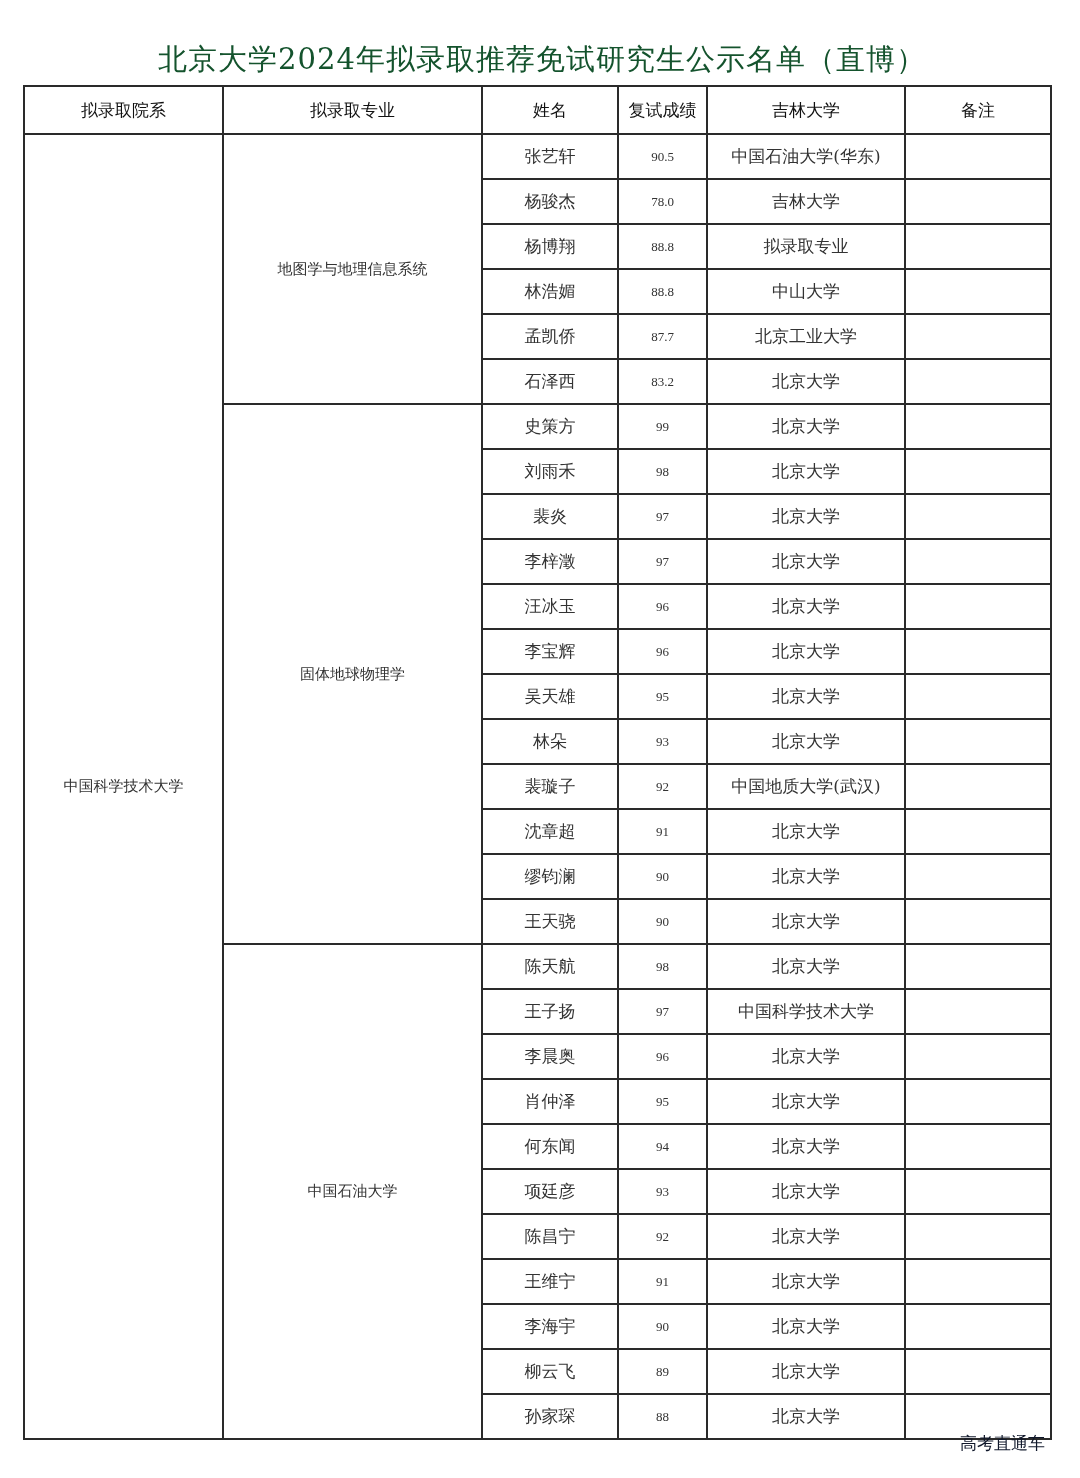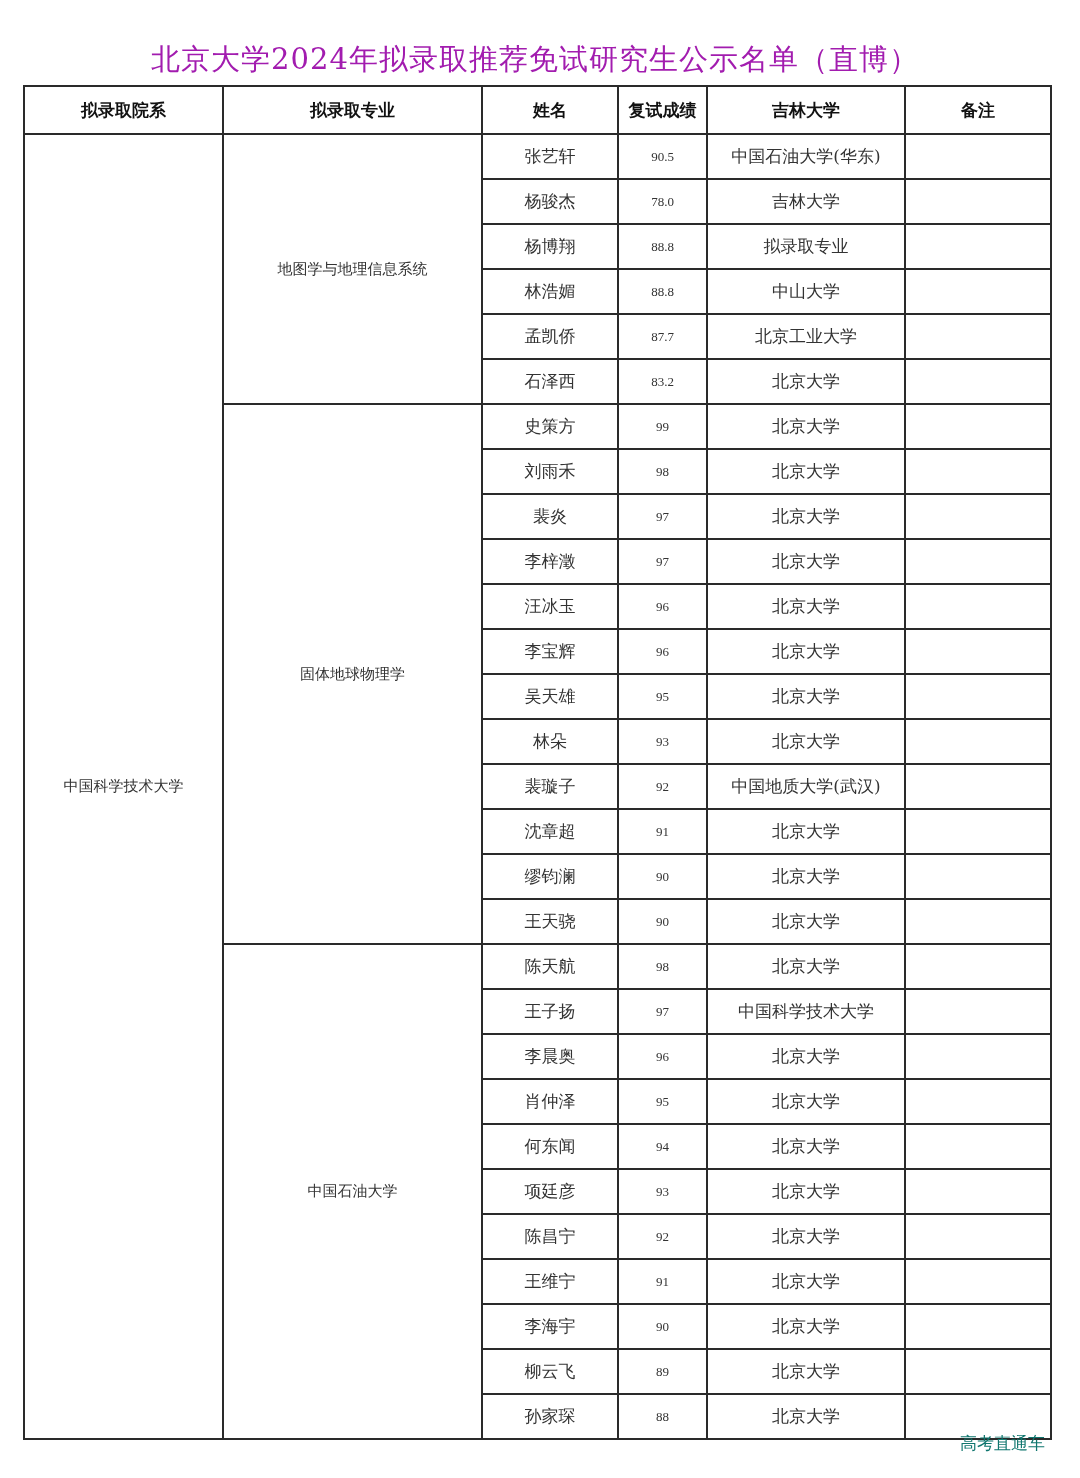--- a/index.html
+++ b/index.html
@@ -1,29 +1,29 @@
 <!DOCTYPE html>
 <html><head>
 <meta charset="utf-8">
 <style>
   html, body { margin: 0; padding: 0; background: #ffffff; }
   body { width: 1080px; height: 1478px; position: relative; overflow: hidden;
          font-family: "DejaVu Serif", "Liberation Serif", serif; color: #222; }
-  .title { position: absolute; left: 5px; top: 40px; width: 1060px; text-align: center;
-           font-size: 29px; letter-spacing: 1px; color: #a21caf; font-family: "DejaVu Serif", serif; }
+  .title { position: absolute; left: 12px; top: 40px; width: 1060px; text-align: center;
+           font-size: 29px; letter-spacing: 1px; color: #14532d; font-family: "DejaVu Serif", serif; }
   table { position: absolute; left: 23px; top: 85px; border-collapse: collapse;
           table-layout: fixed; width: 1027px; }
   td, th { border: 2px solid #2a2a2a; text-align: center; vertical-align: middle;
            padding: 0; font-weight: normal; }
-  th { height: 46px; font-size: 17px; font-weight: bold; font-family: "DejaVu Sans", sans-serif; color: #111; }
+  th { height: 46px; font-size: 17px; font-weight: normal; font-family: "DejaVu Sans", sans-serif; color: #111; }
   td { height: 43px; font-size: 17px; color: #333; }
   td.score { font-size: 13px; font-family: "Liberation Serif", serif; margin-left: 30px; }
   td.span-cell { font-size: 15px; }
   .watermark { position: absolute; left: 960px; top: 1432px; font-size: 17px;
-               color: #0f766e; font-family: "DejaVu Sans", sans-serif; }
+               color: #0f172a; font-family: "DejaVu Sans", sans-serif; }
 </style>
 </head>
 <body>
 
 <div class="title">北京大学2024年拟录取推荐免试研究生公示名单（直博）</div>
 
 <table>
   <colgroup>
     <col style="width:199px">
       <col style="width:259px">

